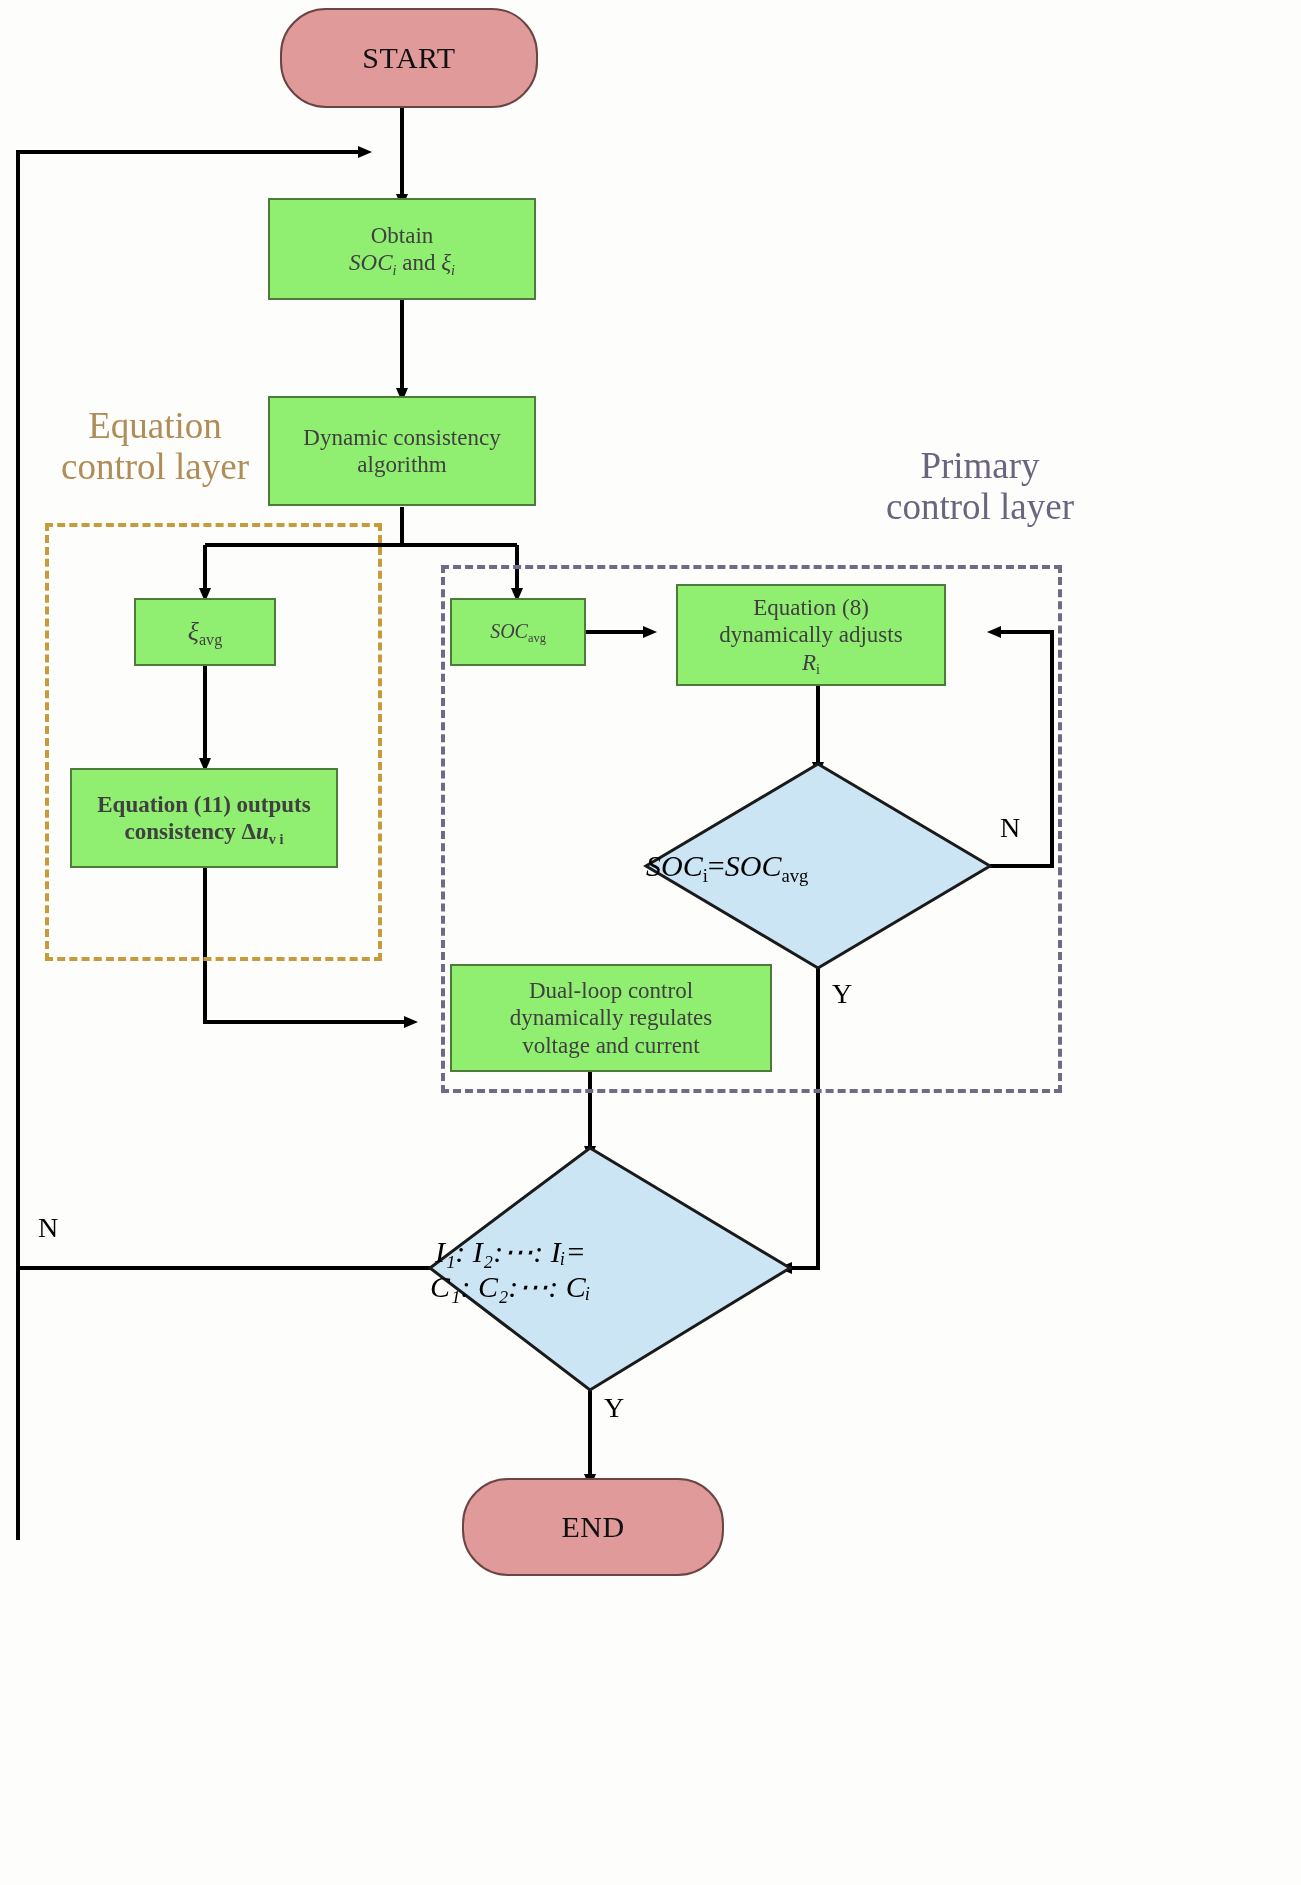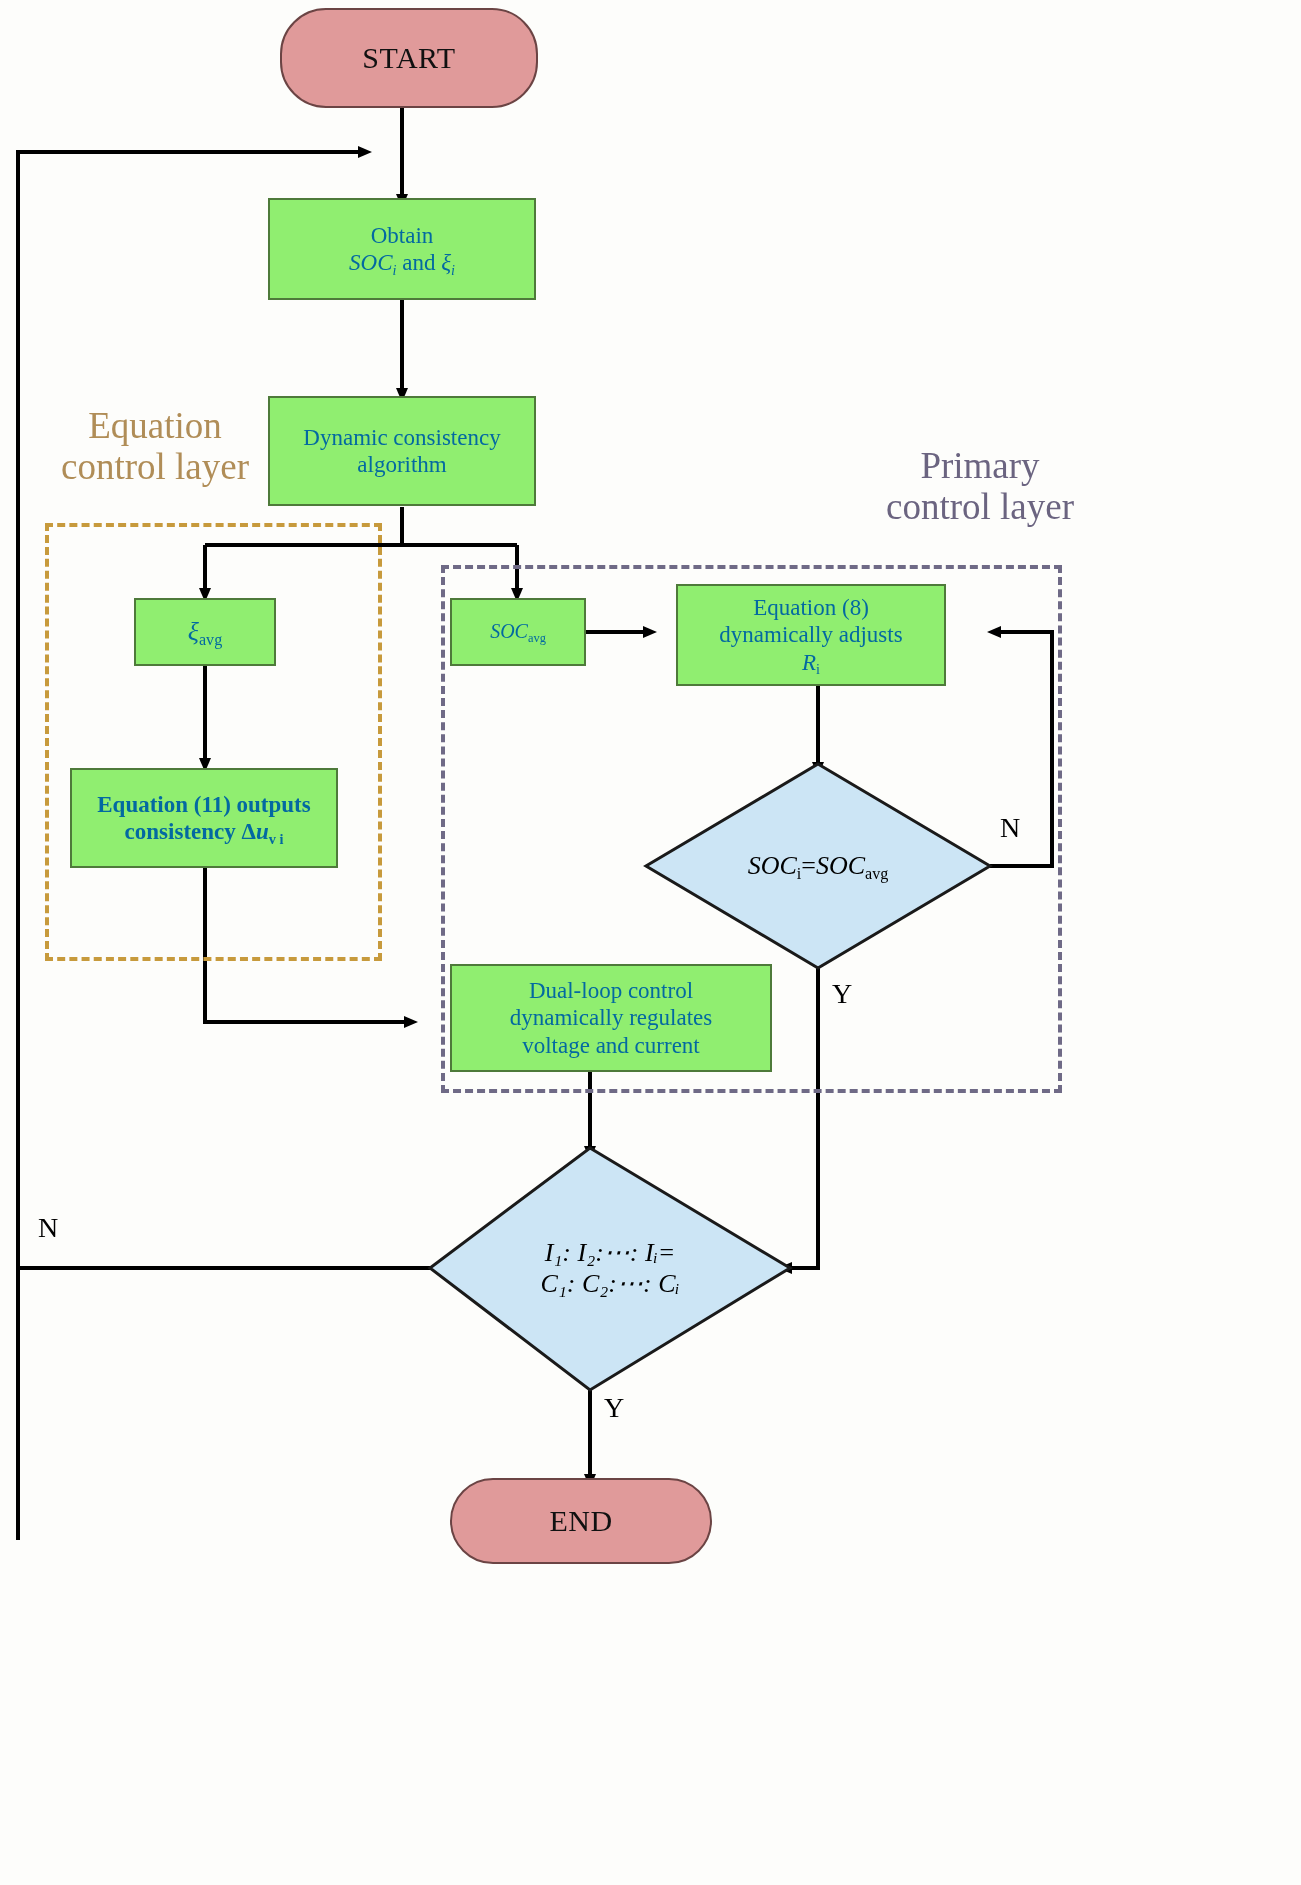--- a/index.html
+++ b/index.html
@@ -14,26 +14,26 @@
 
   .node{position:absolute;box-sizing:border-box;display:flex;
         align-items:center;justify-content:center;text-align:center;
         line-height:1.18;}
 
   
   .pill{background:#e09a9a;border:2px solid #6b4444;border-radius:46px;
         font-size:30px;color:#111;letter-spacing:.5px;}
 
   
-  .proc{background:#90ee70;border:2px solid #4e7a3a;font-size:23px;color:#0369a1;}
+  .proc{background:#90ee70;border:2px solid #4e7a3a;font-size:23px;color:#404040;}
 
   
   .diamond{background:transparent;}
-  .diamond .dlabel{position:relative;z-index:3;font-size:26px;color:#000;
-        display:flex;align-items:center;justify-content:center;
+  .diamond .dlabel{position:relative;z-index:3;font-size:30px;color:#000;
+        display:flex;align-items:center;justify-content:flex-start;
         width:100%;height:100%;text-align:center;}
 
   
   .group{position:absolute;box-sizing:border-box;background:transparent;}
   .grp-secondary{border:4px dashed #c79a3c;}
   .grp-primary{border:4px dashed #6f6a86;}
 
   .grouplabel{position:absolute;text-align:center;line-height:1.12;}
   .lbl-secondary{color:#b08d57;font-size:37px;}
   .lbl-primary{color:#6b6480;font-size:37px;}
@@ -176,21 +176,21 @@
 
   <div class="node diamond" style="left:430px;top:1148px;width:360px;height:242px;">
     <div class="dlabel">
       <span>
         <div style="font-style:italic;">I₁: I₂:⋯: Iᵢ=</div>
         <div style="font-style:italic;">C₁: C₂:⋯: Cᵢ</div>
       </span>
     </div>
   </div>
 
-  <div class="node pill" style="left:450px;top:1478px;width:262px;height:86px;">
+  <div class="node pill" style="left:462px;top:1478px;width:262px;height:98px;">
     <span>END</span>
   </div>
 
   <div class="branch" style="left:1000px;top:812px;">N</div>
   <div class="branch" style="left:832px;top:978px;">Y</div>
   <div class="branch" style="left:38px;top:1212px;">N</div>
   <div class="branch" style="left:604px;top:1392px;">Y</div>
 
 </div>
 

